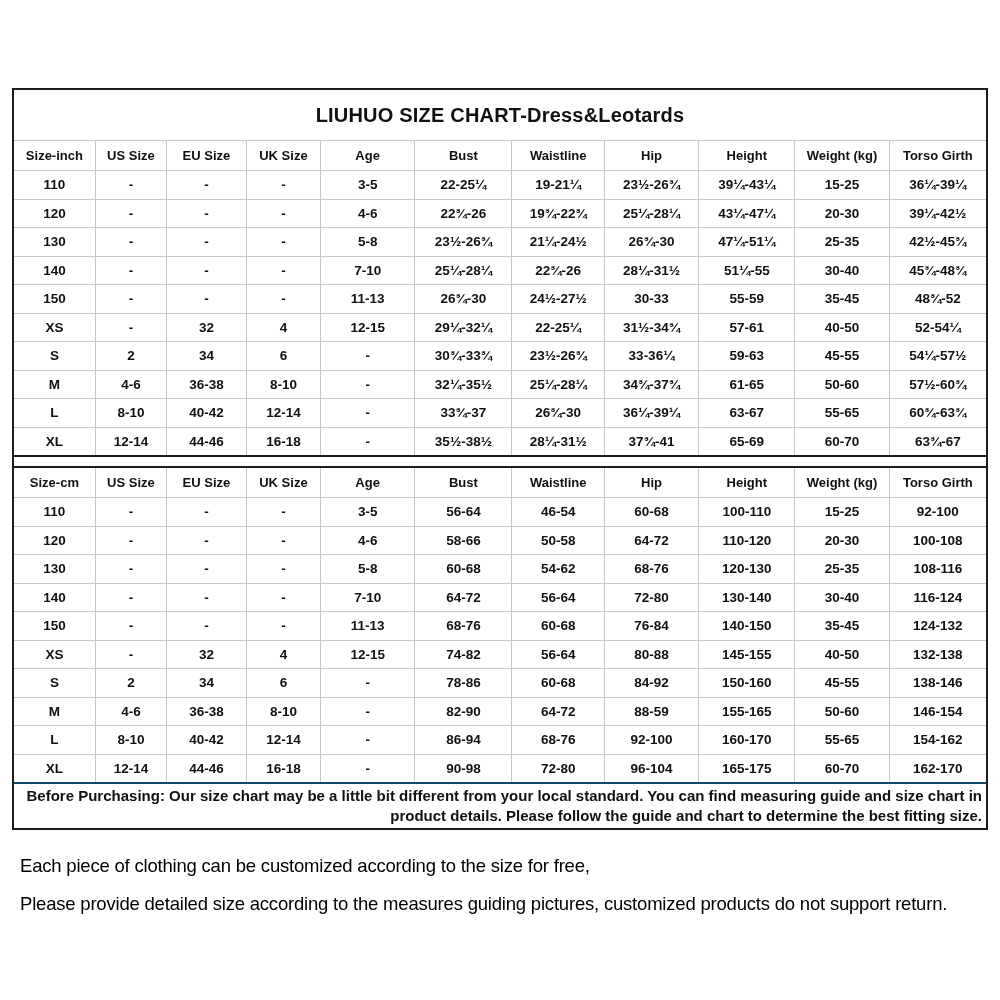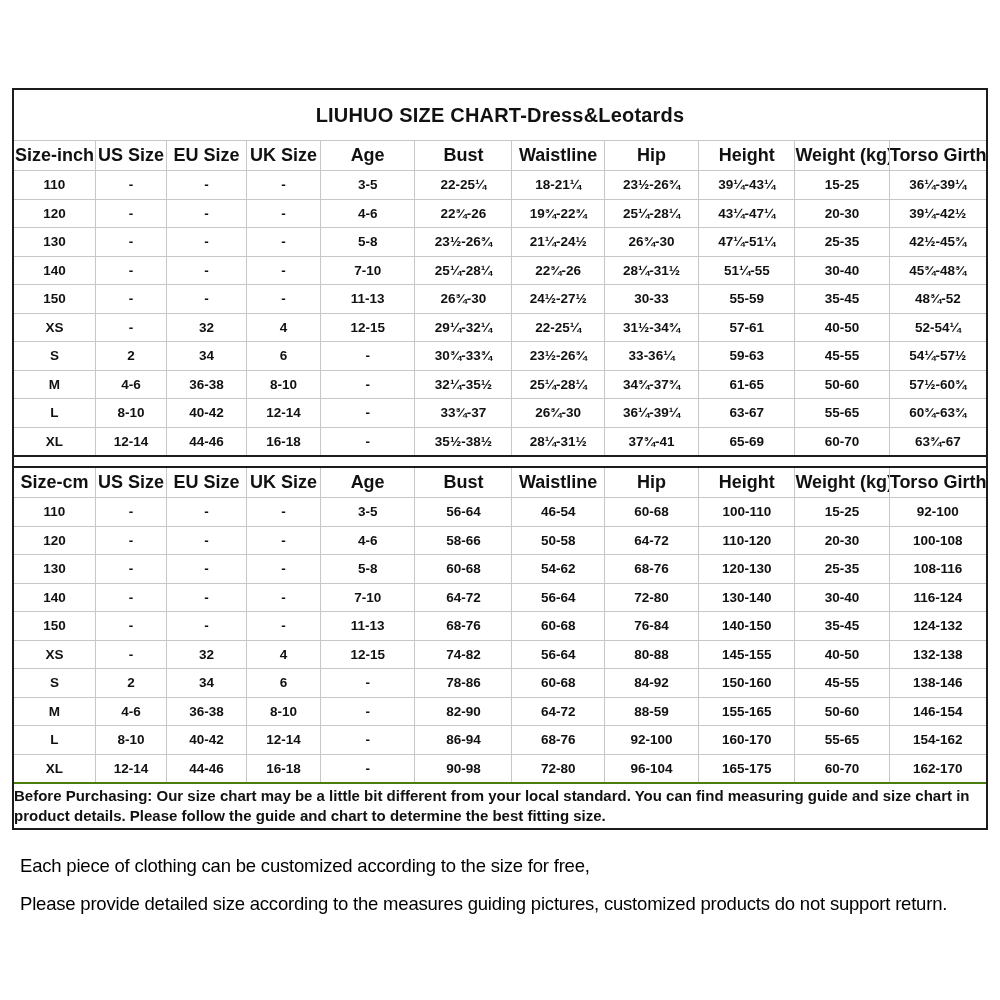--- a/index.html
+++ b/index.html
@@ -39,21 +39,21 @@
     border: 1px solid #c7c7c7;
     text-align: center;
     vertical-align: middle;
     font-weight: bold;
     padding: 0;
     overflow: hidden;
     white-space: nowrap;
   }
   table.size-table th {
     height: 29px;
-    font-size: 18px;
+    font-size: 13px;
   }
   table.size-table td {
     height: 27.5px;
     font-size: 13.5px;
   }
   table.size-table th:first-child, table.size-table td:first-child { border-left: none; }
   table.size-table th:last-child,  table.size-table td:last-child  { border-right: none; }
   table.size-table thead th { border-top: none; }
   table.size-table tbody tr:last-child td { border-bottom: none; }
   
@@ -68,25 +68,25 @@
   .size-table th:nth-child(9)  { width: 9.9%; }
   .size-table th:nth-child(10) { width: 9.7%; }
   .size-table th:nth-child(11) { width: 10.0%; }
   .table-spacer {
     height: 9px;
     border-top: 2px solid #1c1c1c;
     border-bottom: 2px solid #1c1c1c;
     background: #ffffff;
   }
   .purchase-note {
-    border-top: 2px solid #4d7c0f;
+    border-top: 2px solid #0c4a6e;
     font-weight: bold;
     font-size: 15px;
     line-height: 19.5px;
-    text-align: left;
+    text-align: right;
     padding: 2px 4px 3px 0;
   }
   .footer-note {
     position: absolute;
     left: 20px;
     width: 988px;
     font-size: 18.5px;
     letter-spacing: -0.2px;
     color: #000000;
     white-space: nowrap;
@@ -117,21 +117,21 @@
         </tr>
       </thead>
       <tbody>
         <tr>
           <td>110</td>
           <td>-</td>
           <td>-</td>
           <td>-</td>
           <td>3-5</td>
           <td>22-25¼</td>
-          <td>18-21¼</td>
+          <td>19-21¼</td>
           <td>23½-26¾</td>
           <td>39¼-43¼</td>
           <td>15-25</td>
           <td>36¼-39¼</td>
         </tr>
         <tr>
           <td>120</td>
           <td>-</td>
           <td>-</td>
           <td>-</td>

